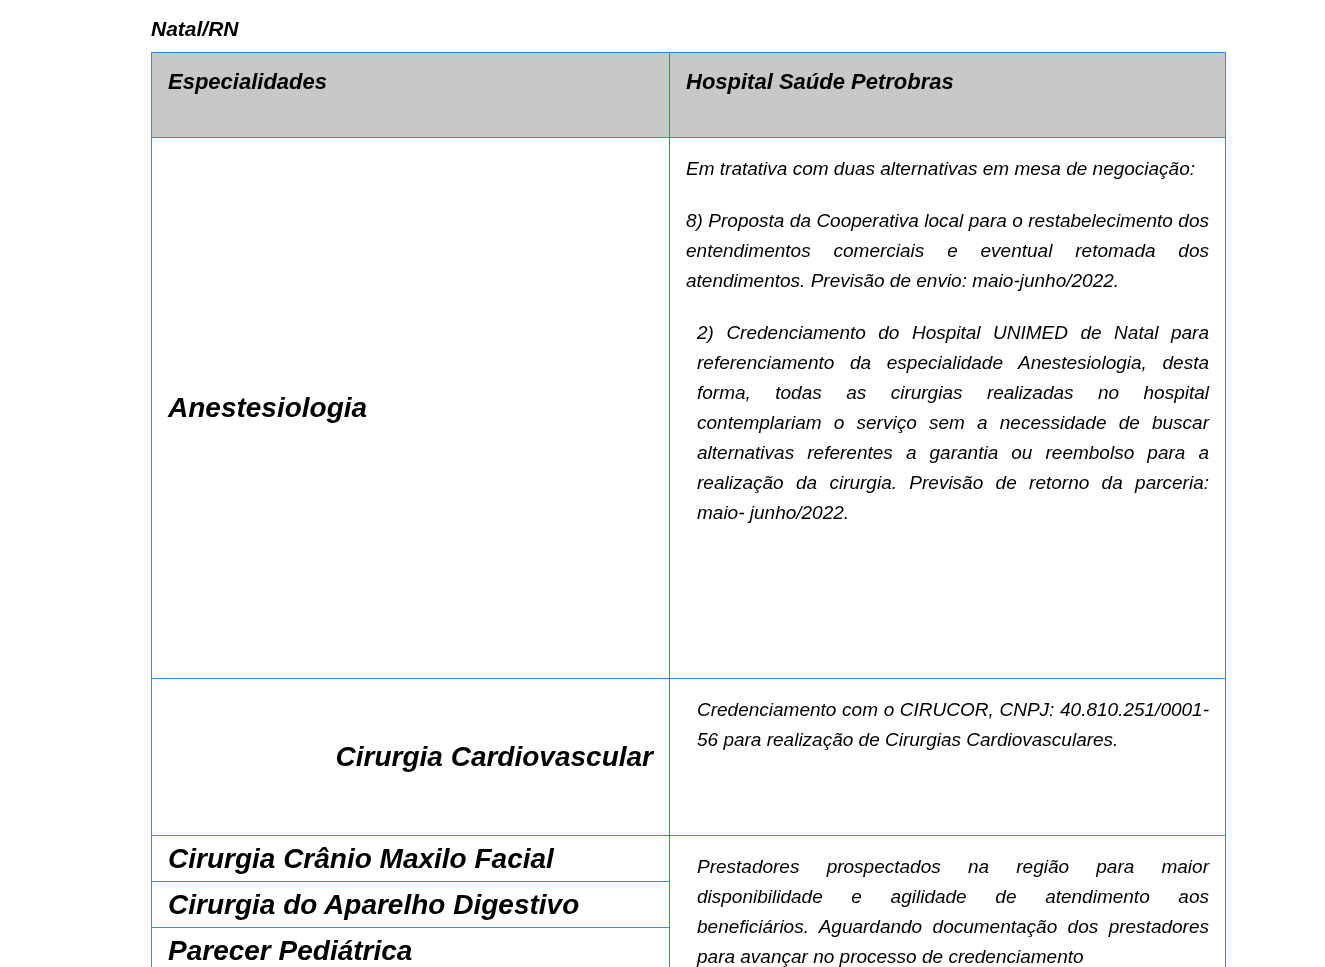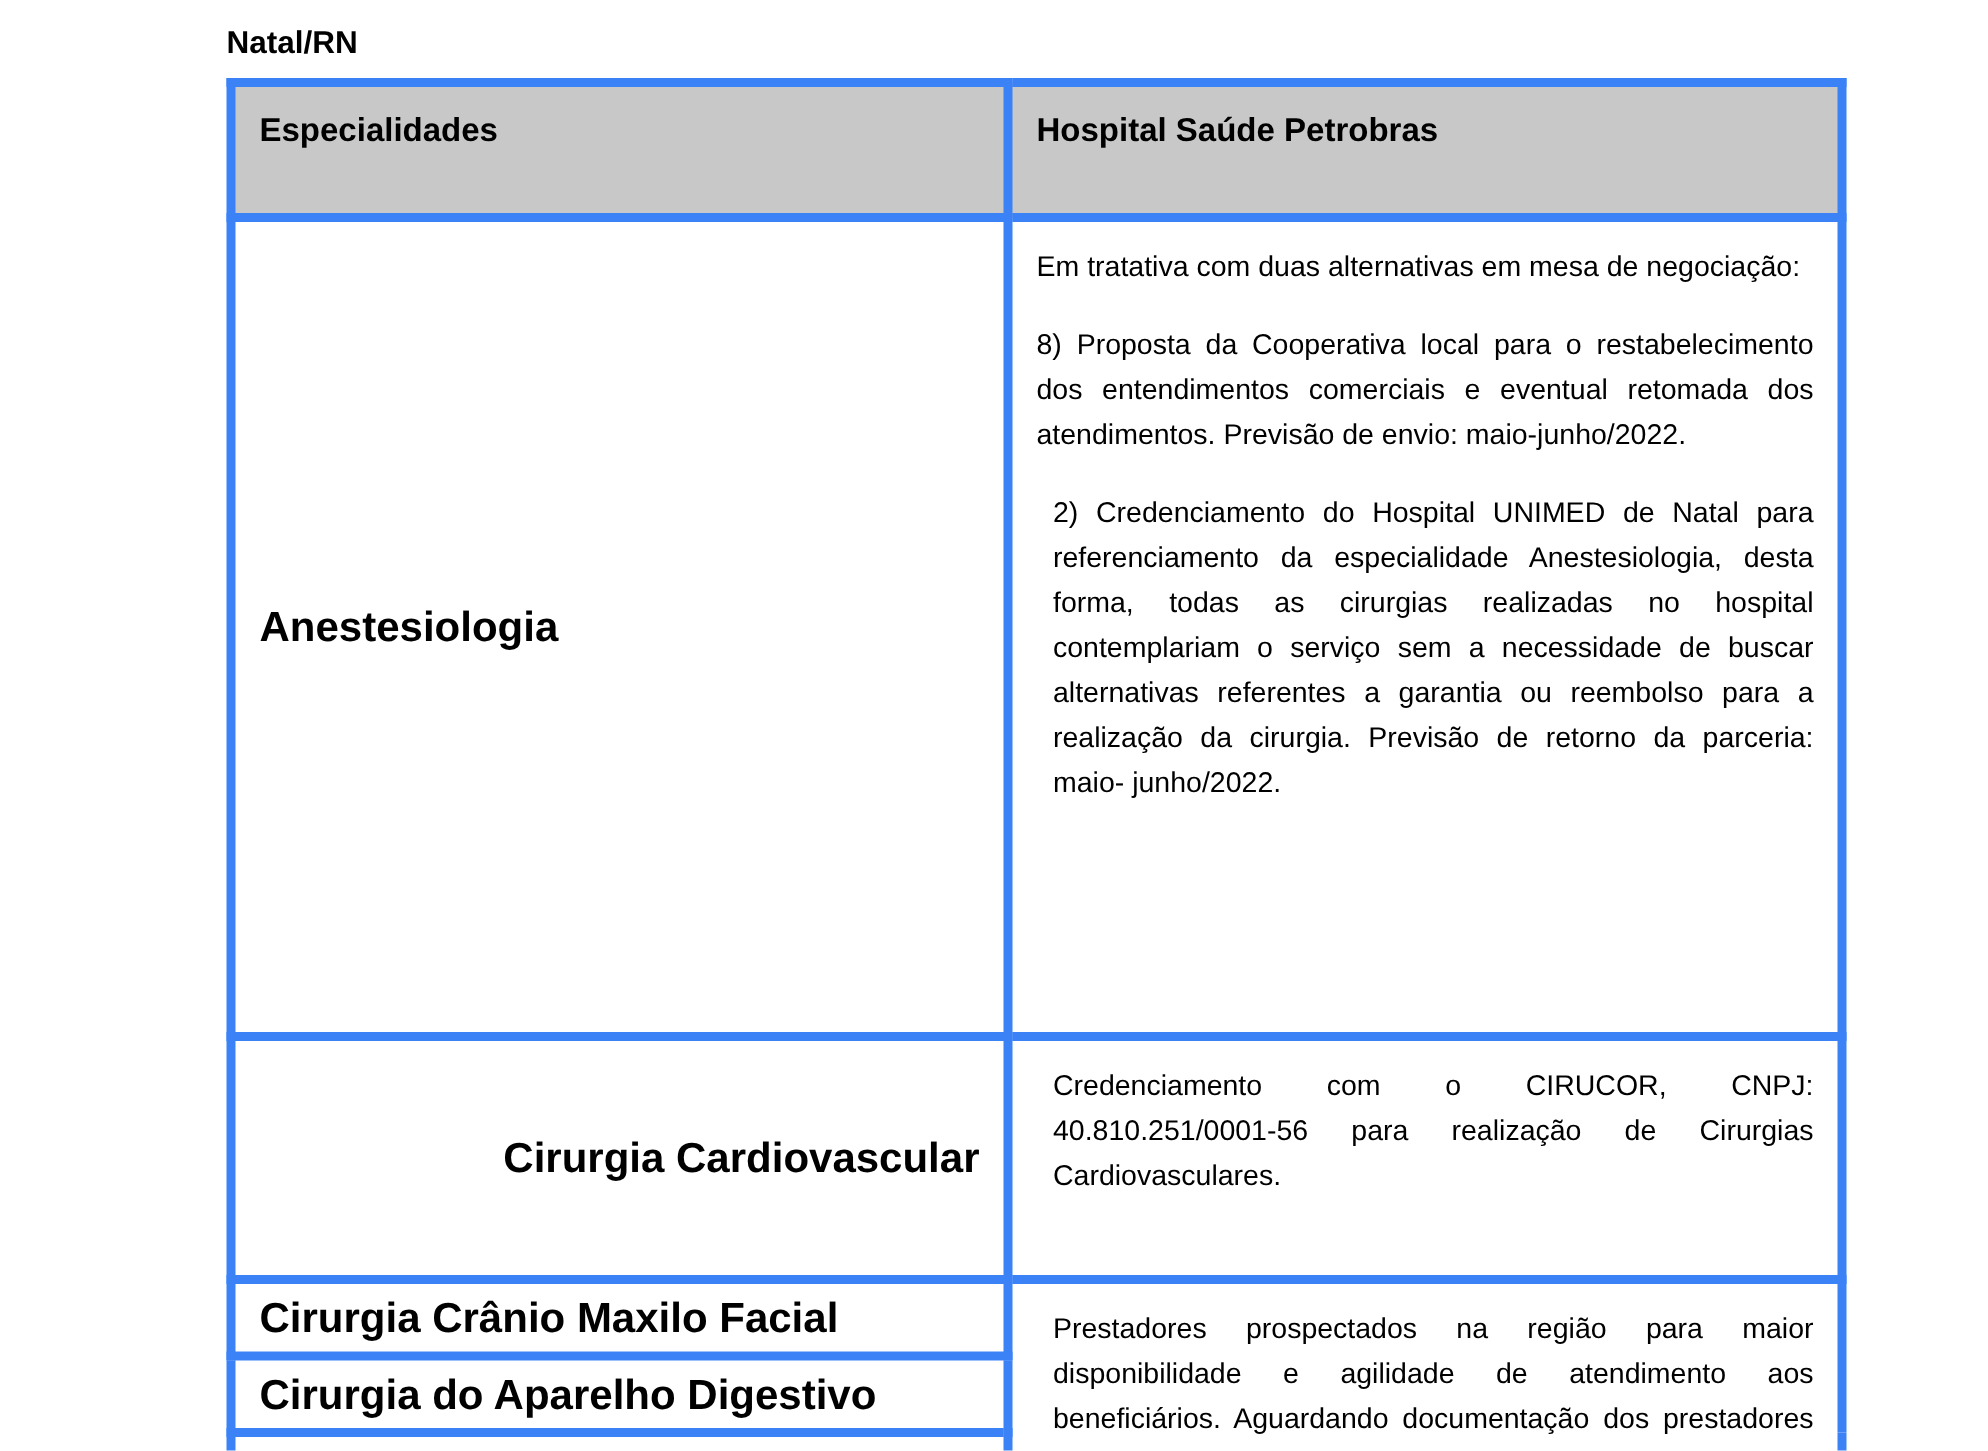--- a/index.html
+++ b/index.html
@@ -13,40 +13,41 @@
     font-family: "Liberation Sans", sans-serif;
     color: #000000;
     position: relative;
     overflow: hidden;
   }
   .page {
     position: absolute;
     left: 0; top: 0;
     width: 1325px;
     height: 967px;
+    font-style: italic;
   }
   .doc-heading {
     position: absolute;
     left: 151px;
     top: 16px;
     font-size: 21px;
     font-weight: bold;
     letter-spacing: 0px;
     line-height: 26px;
   }
   table.report {
     position: absolute;
     left: 151px;
     top: 52px;
     width: 1074px;
     border-collapse: collapse;
     table-layout: fixed;
   }
   table.report td, table.report th {
-    border: 6px solid #3b82f6;
+    border: 1px solid #3b82f6;
     vertical-align: top;
     padding: 16px;
   }
   .col-spec { width: 518px; }
   .col-par  { width: 556px; }
 
   thead th {
     background: #c8c8c8;
     height: 52px;
     font-size: 22px;

